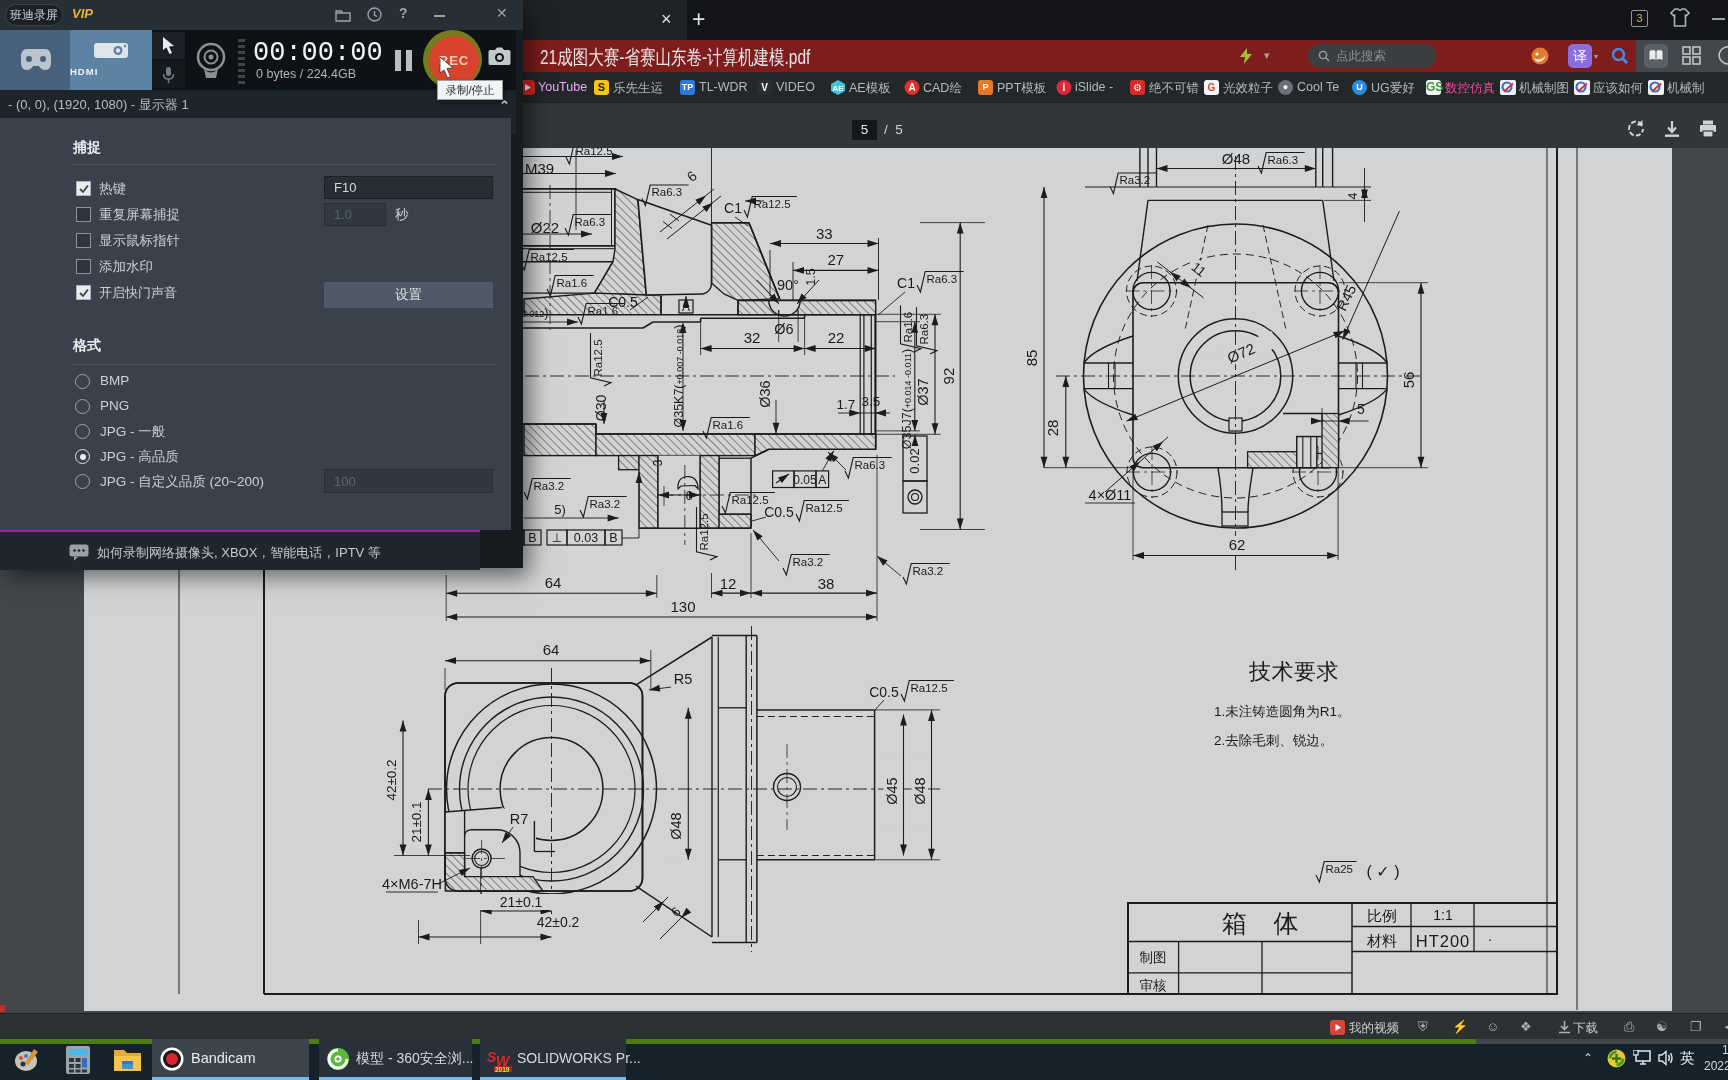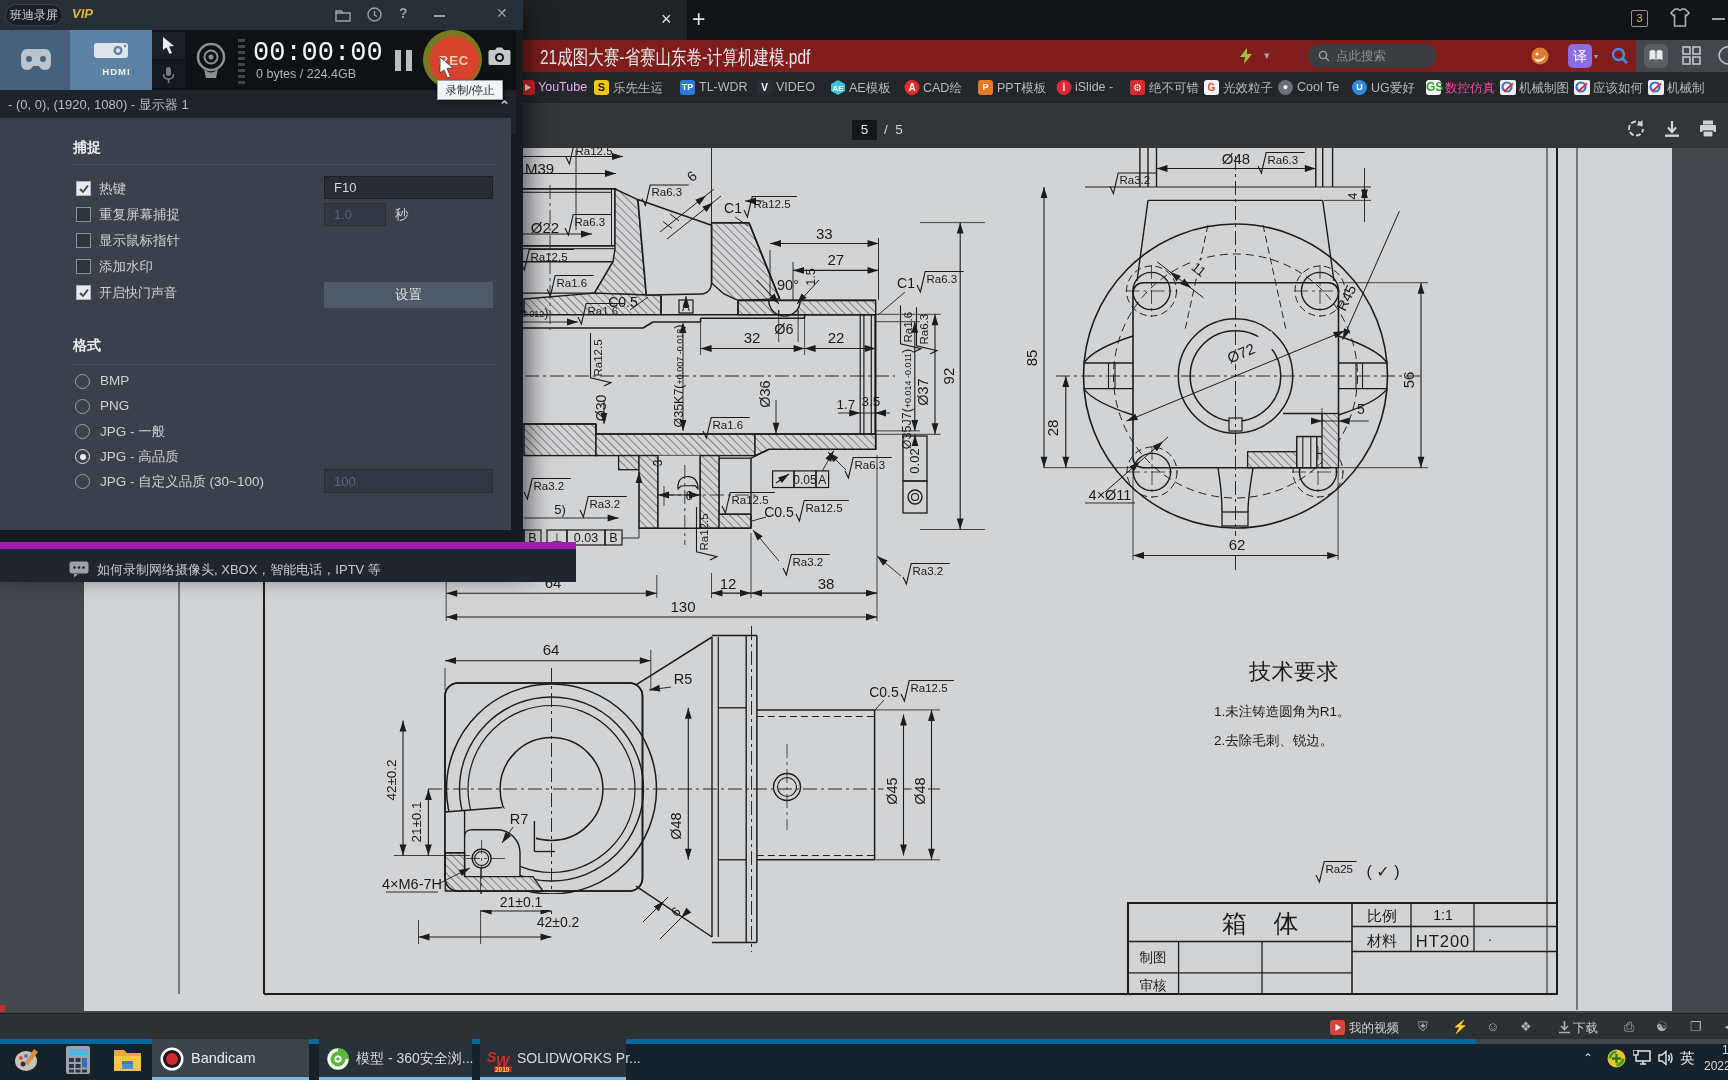--- a/index.html
+++ b/index.html
@@ -724,21 +724,21 @@
         <path d="M6.5 0 L6.5 8 M3 5 L6.5 8.5 L10 5 M1 11.5 L12 11.5" stroke="#aab0b5" stroke-width="1.6" fill="none"></path>
       </svg>
     <div class="txt" style="left:1573px;top:6px;color:#c4c9cd;font-size:12.5px">下载</div>
     <div class="txt" style="left:1624px;top:5px;color:#aab0b5;font-size:13px">⎙</div>
     <div class="txt" style="left:1656px;top:5px;color:#aab0b5;font-size:13px">☯</div>
     <div class="txt" style="left:1690px;top:5px;color:#aab0b5;font-size:13px">❐</div>
     <div class="txt" style="left:1722px;top:5px;color:#aab0b5;font-size:13px">◄</div>
   </div>
 </div>
 
-<div class="abs" style="left:0;top:1039.4px;width:1476px;height:40.6px;background:#0369a1" id="taskbar">
+<div class="abs" style="left:0;top:1039.4px;width:1476px;height:40.6px;background:#4d7c0f" id="taskbar">
   <div class="abs" style="left:0;top:5px;width:1728px;height:35.6px;background:#16222b"></div>
   <svg class="abs" style="left:14px;top:8px" width="27" height="26" viewBox="0 0 27 26">
       <ellipse cx="12" cy="14" rx="11" ry="10" fill="#c9c2b8"></ellipse>
       <circle cx="7" cy="11" r="2" fill="#e04a3a"></circle>
       <circle cx="12" cy="9" r="2" fill="#3a7ae0"></circle>
       <circle cx="17" cy="11" r="2" fill="#3ab04a"></circle>
       <circle cx="9" cy="17" r="2.5" fill="#28323c"></circle>
       <path d="M20 2 L24 5 L14 18 L11 16 Z" fill="#d8913a"></path>
     </svg>
   <svg class="abs" style="left:66px;top:7px" width="24" height="28" viewBox="0 0 24 28">
@@ -834,21 +834,21 @@
           <circle cx="24" cy="12" r="3" fill="#47617c"></circle>
         </svg>
     </div>
     <div class="abs" style="left:70px;top:0;width:82px;height:60px;background:#5e82a4">
       <svg style="position:absolute;left:22px;top:12px" width="38" height="22" viewBox="0 0 38 22">
           <rect x="2" y="1" width="34" height="15" rx="3" fill="#dde4ea"></rect>
           <circle cx="26" cy="8.5" r="4.5" fill="#5e82a4"></circle>
           <circle cx="26" cy="8.5" r="2.2" fill="#dde4ea"></circle>
           <circle cx="33" cy="4" r="1.2" fill="#5e82a4"></circle>
         </svg>
-      <div style="position:absolute;left:0;width:93px;top:36px;text-align:center;color:#eef2f6;font-size:9.5px;font-weight:bold;letter-spacing:1px">HDMI</div>
+      <div style="position:absolute;left:0;width:93px;top:36px;color:#eef2f6;font-size:9.5px;font-weight:bold;letter-spacing:1px">HDMI</div>
     </div>
     <div class="abs" style="left:152px;top:2px;width:33px;height:27px;background:#1b2127">
       <svg style="position:absolute;left:9px;top:4px" width="15" height="19" viewBox="0 0 15 19">
           <path d="M2 1 L13 10 L8 10.5 L11 17 L8.5 18 L5.5 11.5 L2 14 Z" fill="#e8ecef"></path>
         </svg>
     </div>
     <div class="abs" style="left:152px;top:31px;width:33px;height:27px;background:#14191e">
       <svg style="position:absolute;left:10px;top:5px" width="13" height="18" viewBox="0 0 13 18">
           <rect x="4" y="1" width="5" height="9" rx="2.5" fill="#737c84"></rect>
           <path d="M1.5 8 Q1.5 13 6.5 13 Q11.5 13 11.5 8" fill="none" stroke="#737c84" stroke-width="1.5"></path>
@@ -911,25 +911,25 @@
       <div class="abs" style="left:75px;top:256px;width:15px;height:15px;border:1.6px solid #9aa3ab;border-radius:50%"></div>
       <div class="txt" style="left:100px;top:255px;color:#ccd1d6;font-size:13.5px">BMP</div>
       <div class="abs" style="left:75px;top:281px;width:15px;height:15px;border:1.6px solid #9aa3ab;border-radius:50%"></div>
       <div class="txt" style="left:100px;top:280px;color:#ccd1d6;font-size:13.5px">PNG</div>
       <div class="abs" style="left:75px;top:306px;width:15px;height:15px;border:1.6px solid #9aa3ab;border-radius:50%"></div>
       <div class="txt" style="left:100px;top:305px;color:#ccd1d6;font-size:13.5px">JPG - 一般</div>
       <div class="abs" style="left:75px;top:331px;width:15px;height:15px;border:1.6px solid #dce1e6;border-radius:50%"></div>
       <div class="abs" style="left:79.5px;top:335.5px;width:6px;height:6px;background:#e8ecef;border-radius:50%"></div>
       <div class="txt" style="left:100px;top:330px;color:#ccd1d6;font-size:13.5px">JPG - 高品质</div>
       <div class="abs" style="left:75px;top:356px;width:15px;height:15px;border:1.6px solid #9aa3ab;border-radius:50%"></div>
-      <div class="txt" style="left:100px;top:355px;color:#ccd1d6;font-size:13.5px">JPG - 自定义品质 (30~100)</div>
+      <div class="txt" style="left:100px;top:355px;color:#ccd1d6;font-size:13.5px">JPG - 自定义品质 (20~200)</div>
       <div class="abs" style="left:324px;top:351px;width:169px;height:24px;background:#303843;border:1px solid #272e37;color:#5e6873;font-size:13px;line-height:23px"><span style="margin-left:9px">100</span></div>
   </div>
 
-  <div class="abs" style="left:0;top:542px;width:576px;height:40px;background:#20262d;border-top:7px solid #a21caf">
+  <div class="abs" style="left:0;top:530px;width:480px;height:40px;background:#20262d;border-top:2px solid #a21caf">
     <svg class="abs" style="left:69px;top:12px" width="20" height="17" viewBox="0 0 20 17">
         <rect x="0.5" y="0.5" width="19" height="12" rx="2.5" fill="#9aa1a8"></rect>
         <path d="M5 13 L5 16.5 L9 13 Z" fill="#9aa1a8"></path>
         <circle cx="5.5" cy="6.5" r="1.3" fill="#20262d"></circle>
         <circle cx="10" cy="6.5" r="1.3" fill="#20262d"></circle>
         <circle cx="14.5" cy="6.5" r="1.3" fill="#20262d"></circle>
       </svg>
     <div class="txt" style="left:97px;top:12px;color:#c3c9cf;font-size:13px">如何录制网络摄像头, XBOX，智能电话，IPTV 等</div>
   </div>
 

